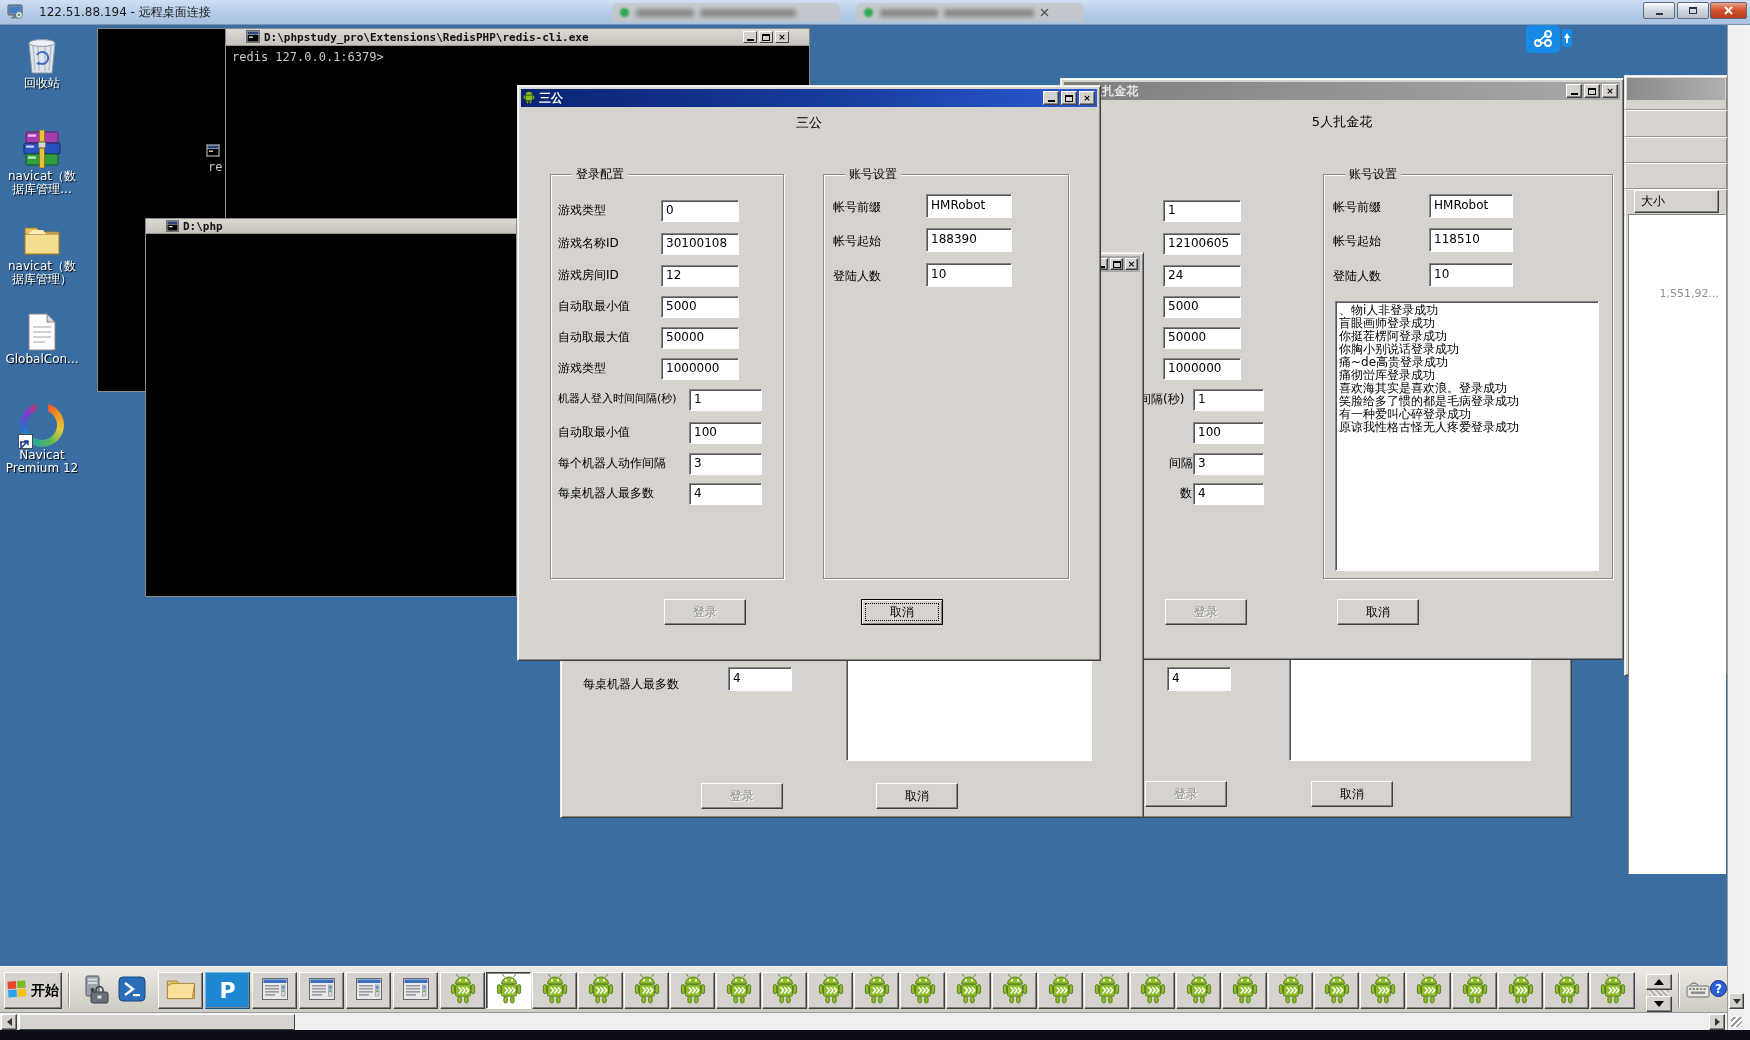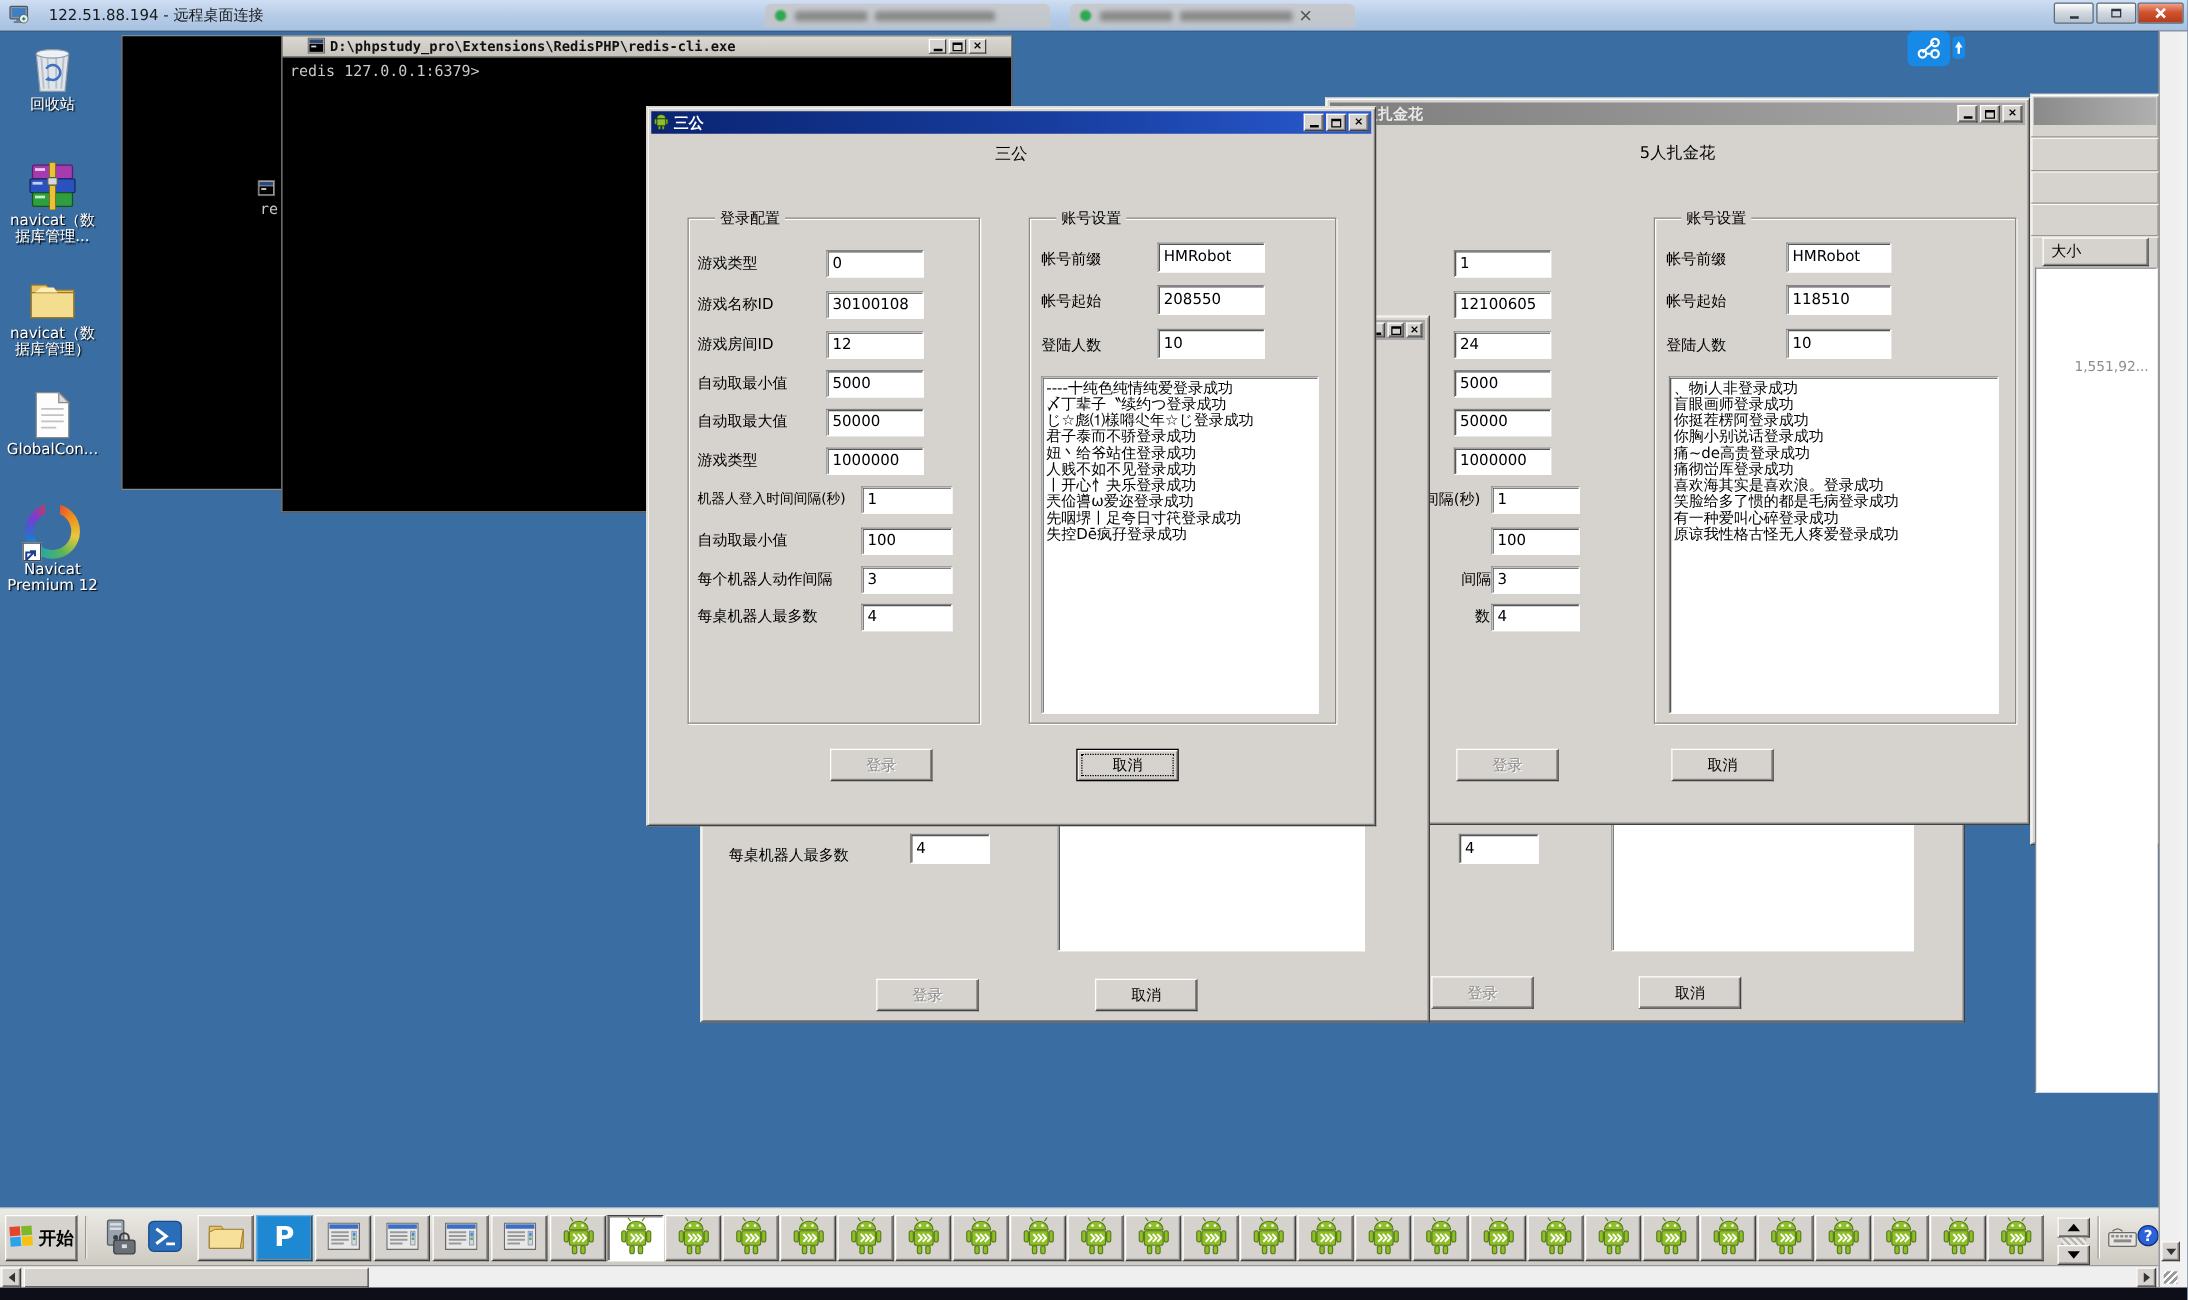--- a/index.html
+++ b/index.html
@@ -247,20 +247,33 @@
             <div class="glyph-max"></div>
           </div>
         <div class="cbtn">
             <span class="glyph-x">×</span>
           </div>
       </div>
     </div>
     <div class="console-text" style="left:6px;top:21px">redis 127.0.0.1:6379&gt;</div>
   </div>
 
+  <div class="console" style="left:145px;top:218px;width:372px;height:379px">
+    <div class="ctb" style="height:15px">
+      <span>
+        <svg width="13" height="12" viewBox="0 0 14 13">
+          <rect x="0.5" y="0.5" width="13" height="12" fill="#c9c6bf" stroke="#6a6a6a"></rect>
+          <rect x="1.5" y="1.5" width="11" height="3" fill="#28487c"></rect>
+          <rect x="1.5" y="5" width="11" height="6.5" fill="#000"></rect>
+          <rect x="3" y="6.5" width="4" height="1.4" fill="#d8d8d8"></rect>
+        </svg>
+      </span>
+      <span class="ctb-title">D:\php</span>
+    </div>
+  </div>
 
   <div class="dlg" style="left:1624px;top:75px;width:104px;height:601px">
     <div class="abs" style="left:2px;top:2px;right:2px;height:22px;background:linear-gradient(90deg,#8a8a8a,#b0b0b0)"></div>
     <div class="explorer-sep" style="top:33px"></div>
     <div class="explorer-sep" style="top:60px"></div>
     <div class="explorer-sep" style="top:86px"></div>
     <div class="explorer-sep" style="top:112px"></div>
     <div class="hdr-btn" style="left:9px;top:114px;width:85px;height:23px">
       <span>大小</span>
     </div>
@@ -418,35 +431,23 @@
     <div class="field" style="left:171px;top:367px;width:73px">3</div>
     <div class="frm-label" style="left:40px;top:399px">每桌机器人最多数</div>
     <div class="field" style="left:171px;top:397px;width:73px">4</div>
 
     <div class="groupbox" style="left:305px;top:88px;width:246px;height:405px">
       <span class="grouplabel">账号设置</span>
     </div>
     <div class="frm-label" style="left:315px;top:113px">帐号前缀</div>
     <div class="field tall" style="left:408px;top:108px;width:86px">HMRobot</div>
     <div class="frm-label" style="left:315px;top:147px">帐号起始</div>
-    <div class="field tall" style="left:408px;top:142px;width:86px">208550</div>
+    <div class="field tall" style="left:408px;top:142px;width:86px">188390</div>
     <div class="frm-label" style="left:315px;top:182px">登陆人数</div>
     <div class="field tall" style="left:408px;top:177px;width:86px">10</div>
-    <div class="listbox" style="left:315px;top:215px;width:222px;height:270px">
-        <div class="lb-line">----十纯色纯情纯爱登录成功</div>
-        <div class="lb-line">〆丁辈子〝续约つ登录成功</div>
-        <div class="lb-line">じ☆彪⑴樣嘚尐年☆じ登录成功</div>
-        <div class="lb-line">君子泰而不骄登录成功</div>
-        <div class="lb-line">妞丶给爷站住登录成功</div>
-        <div class="lb-line">人贱不如不见登录成功</div>
-        <div class="lb-line">丨开心忄夬乐登录成功</div>
-        <div class="lb-line">兲佡噵ω爱迩登录成功</div>
-        <div class="lb-line">先咽堺丨足夸日寸笩登录成功</div>
-        <div class="lb-line">失控Dē疯孖登录成功</div>
-      </div>
 
     <div class="btn95 disabled" style="left:146px;top:513px">登录</div>
     <div class="btn95 default" style="left:343px;top:513px">取消</div>
   </div>
 
   <div id="taskbar" class="abs">
     <div id="start-btn">
       <span>
         <svg width="20" height="18" viewBox="0 0 20 18">
           <g transform="rotate(-4 10 9)">

